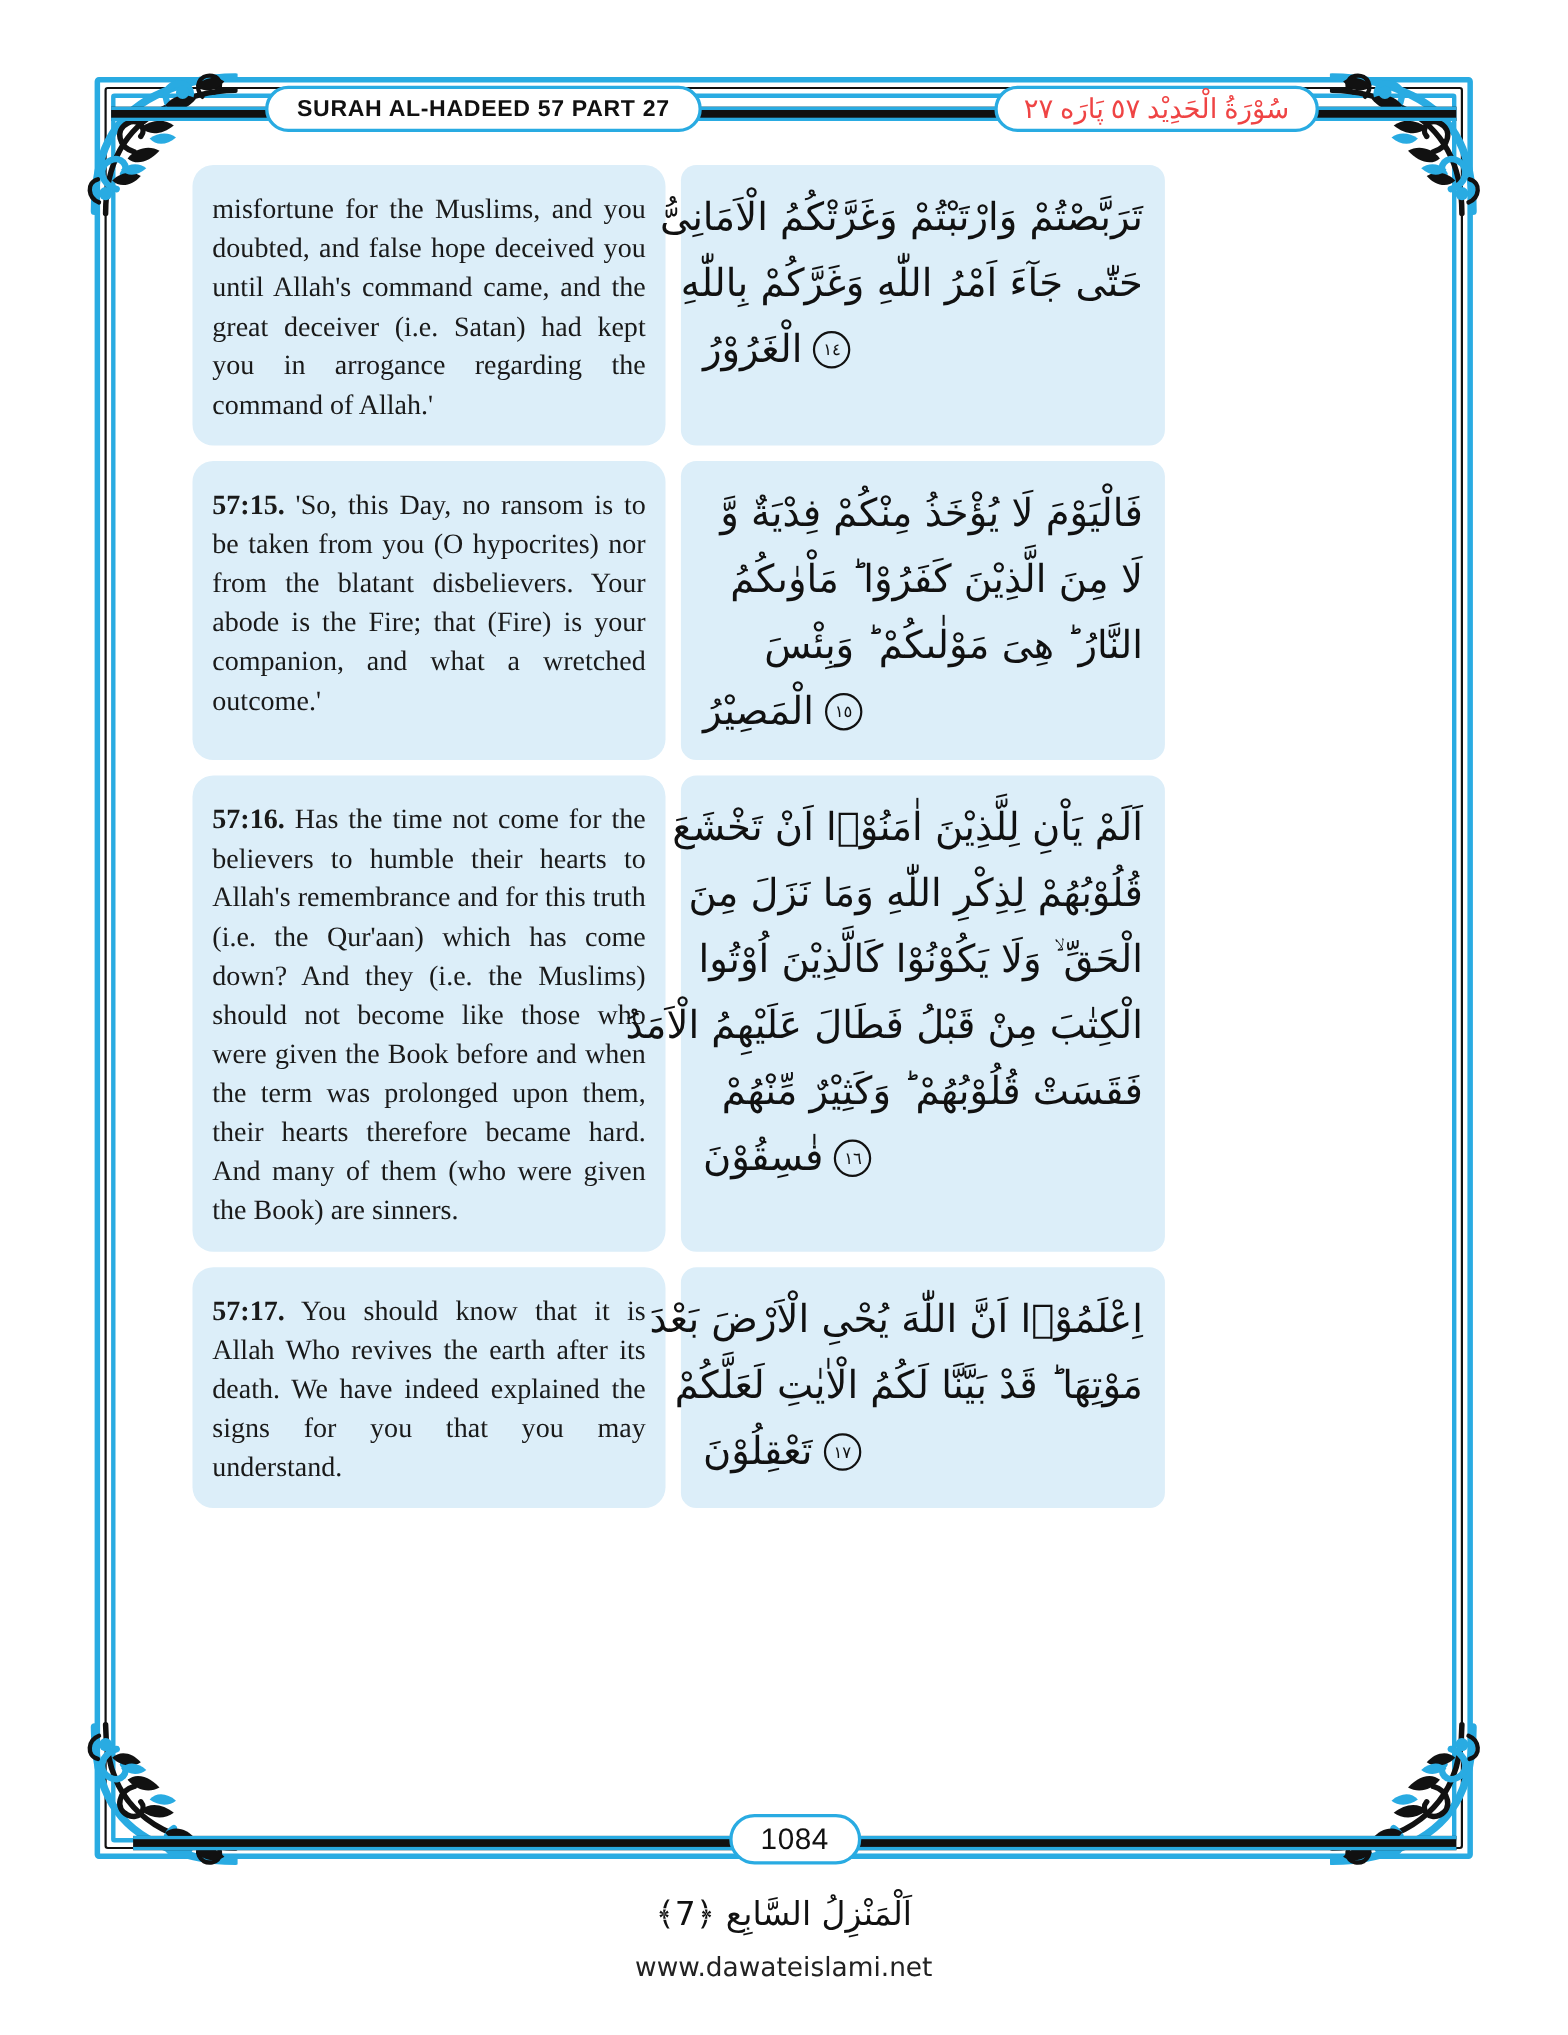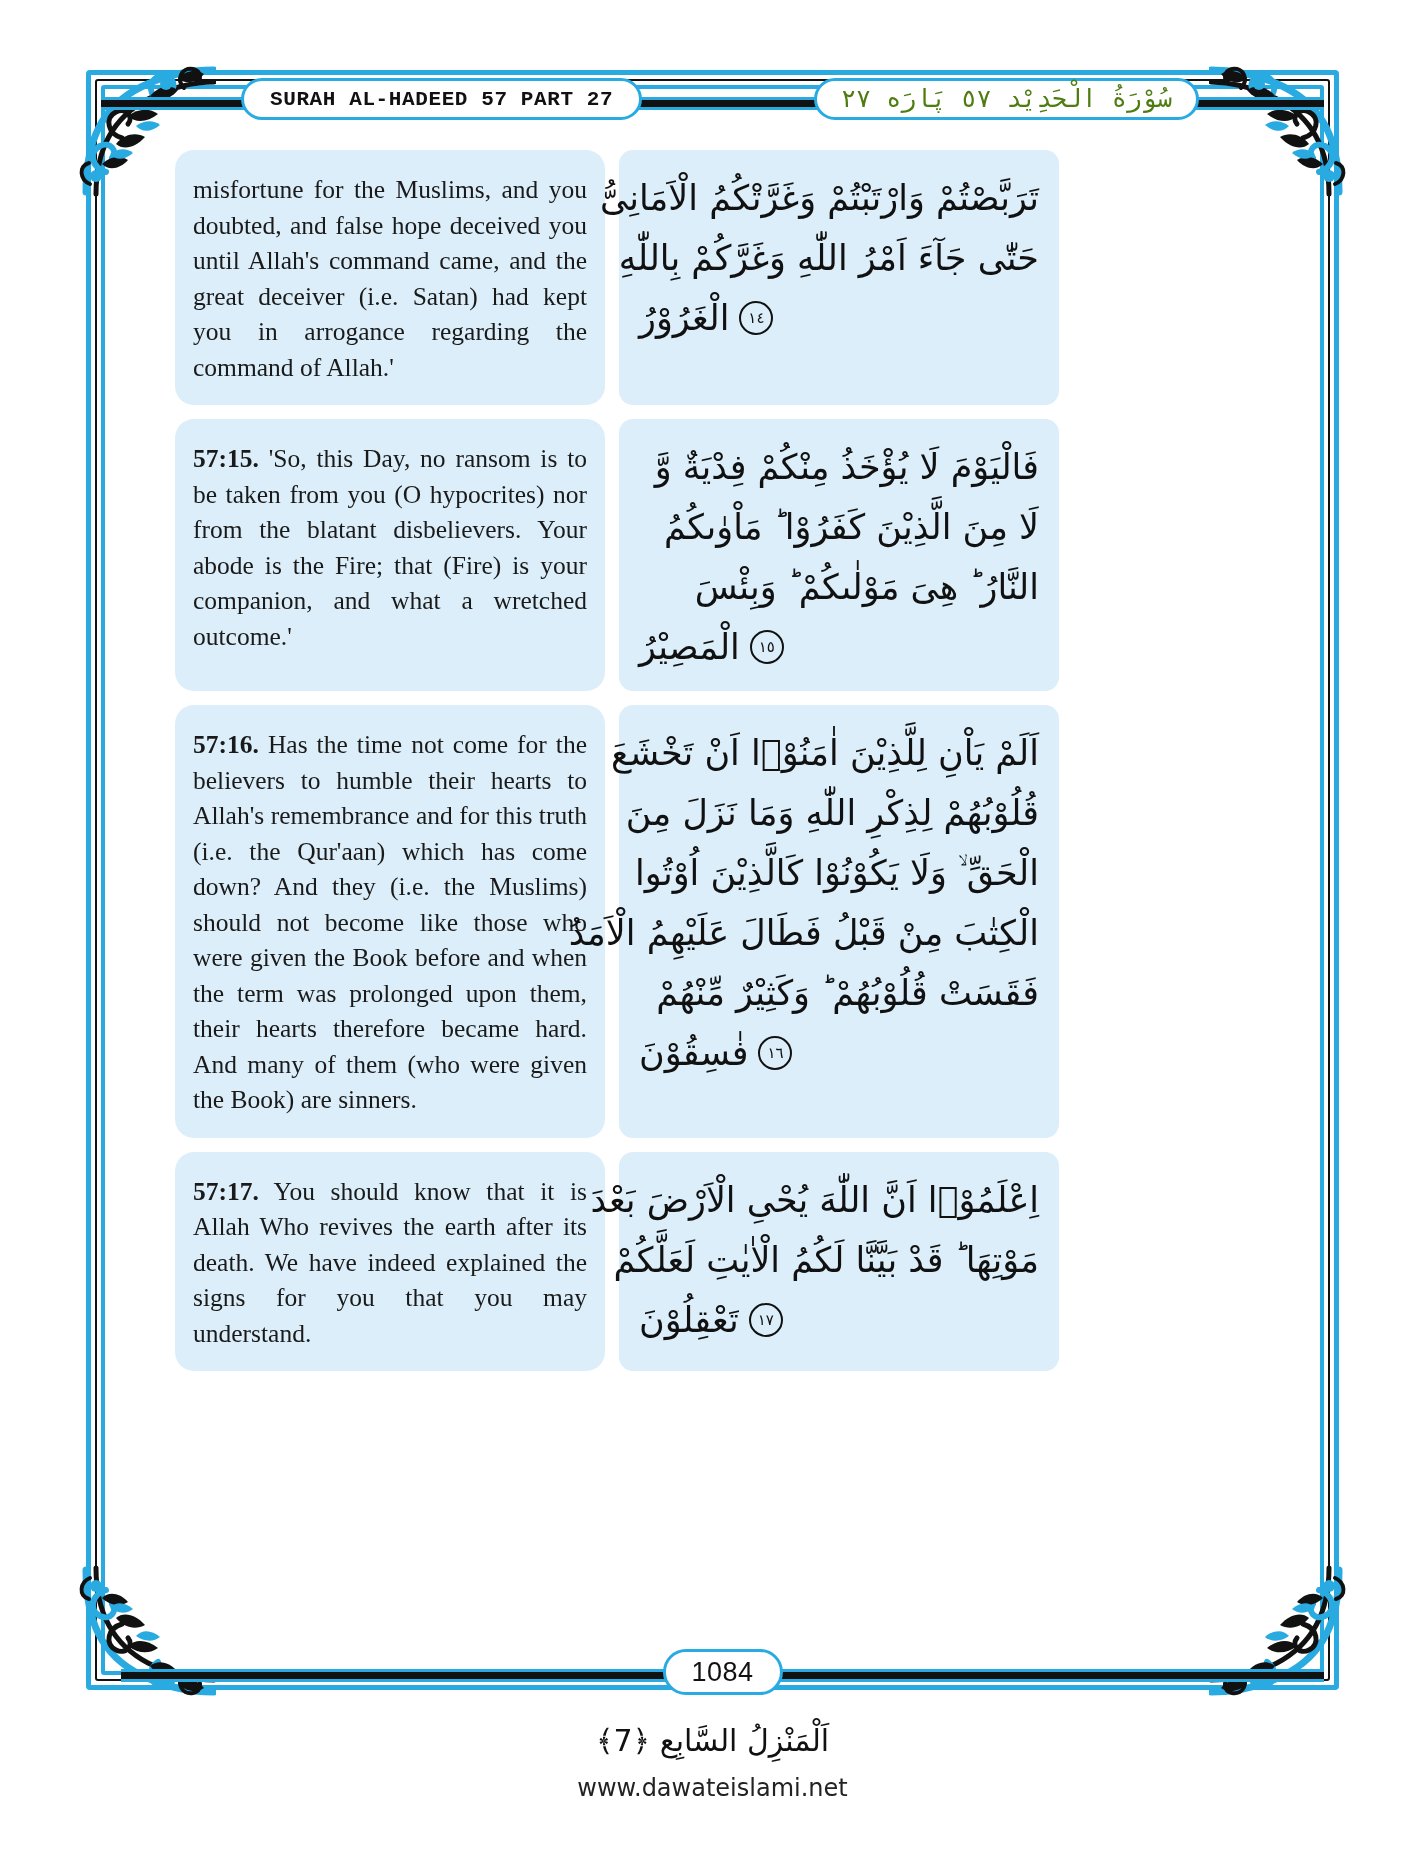--- a/index.html
+++ b/index.html
@@ -24,24 +24,24 @@
   
   .header-band{position:absolute;left:101px;top:78px;right:101px;height:44px;}
   .band-rule{position:absolute;top:19px;left:0;right:0;height:7px;
              border-top:3px solid #29ABE2;border-bottom:3px solid #29ABE2;
              background:#111;}
   .hdr-pill{position:absolute;top:0;height:42px;border:3px solid #29ABE2;
             border-radius:24px;background:#fff;display:flex;align-items:center;
             justify-content:center;box-sizing:border-box;}
   .hdr-left{left:140px;padding:0 26px;}
   .hdr-right{right:125px;padding:0 24px;}
-  .hdr-left span{font-family:Liberation Mono, monospace;font-weight:bold;
+  .hdr-left span{font-family:Liberation Sans, sans-serif;font-weight:bold;
                  font-size:21px;letter-spacing:.6px;color:#111;white-space:nowrap;}
-  .hdr-right span{font-size:25px;color:#4d7c0f;white-space:nowrap;direction:rtl;
-                  font-family:Liberation Mono, monospace;}
+  .hdr-right span{font-size:25px;color:#ef4444;white-space:nowrap;direction:rtl;
+                  font-family:Liberation Serif, serif;}
 
   
   .content{position:absolute;left:175px;top:150px;width:1075px;}
   .verse-row{display:flex;gap:14px;margin-bottom:14px;align-items:stretch;}
   .eng-cell,.ar-cell{background:#DCEEF9;border-radius:14px;box-sizing:border-box;}
   .eng-cell{width:430px;padding:22px 18px 20px 18px;border-radius:19px;}
   .ar-cell{width:440px;padding:18px 20px 14px 20px;}
 
   .eng-text{font-family:"Liberation Serif",serif;font-size:25.5px;
             line-height:35.5px;color:#1a1a1a;text-align:justify;

